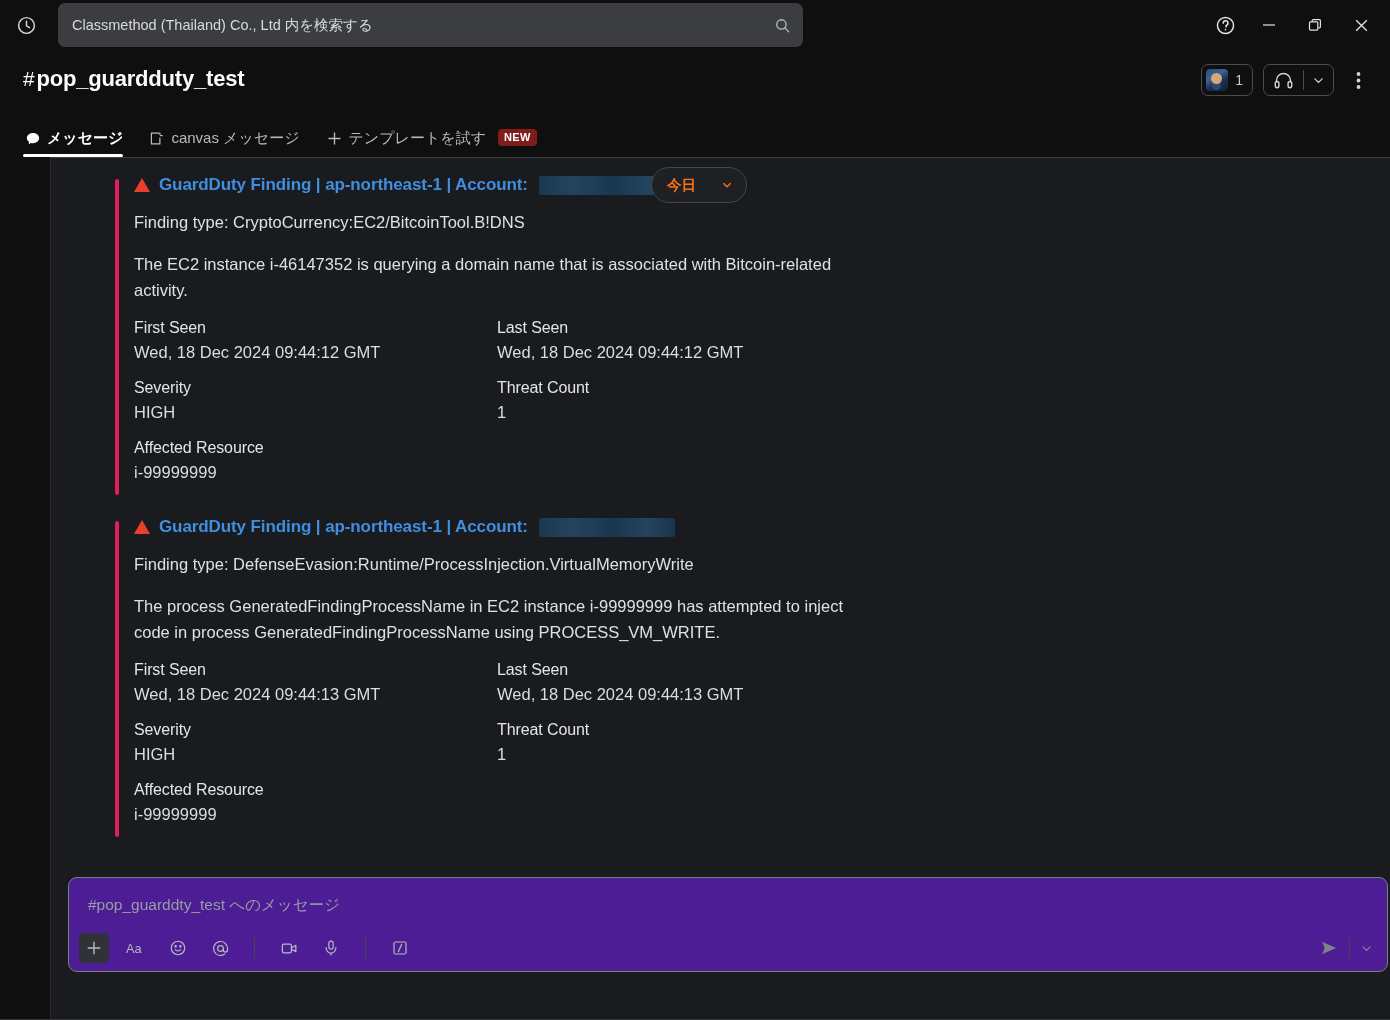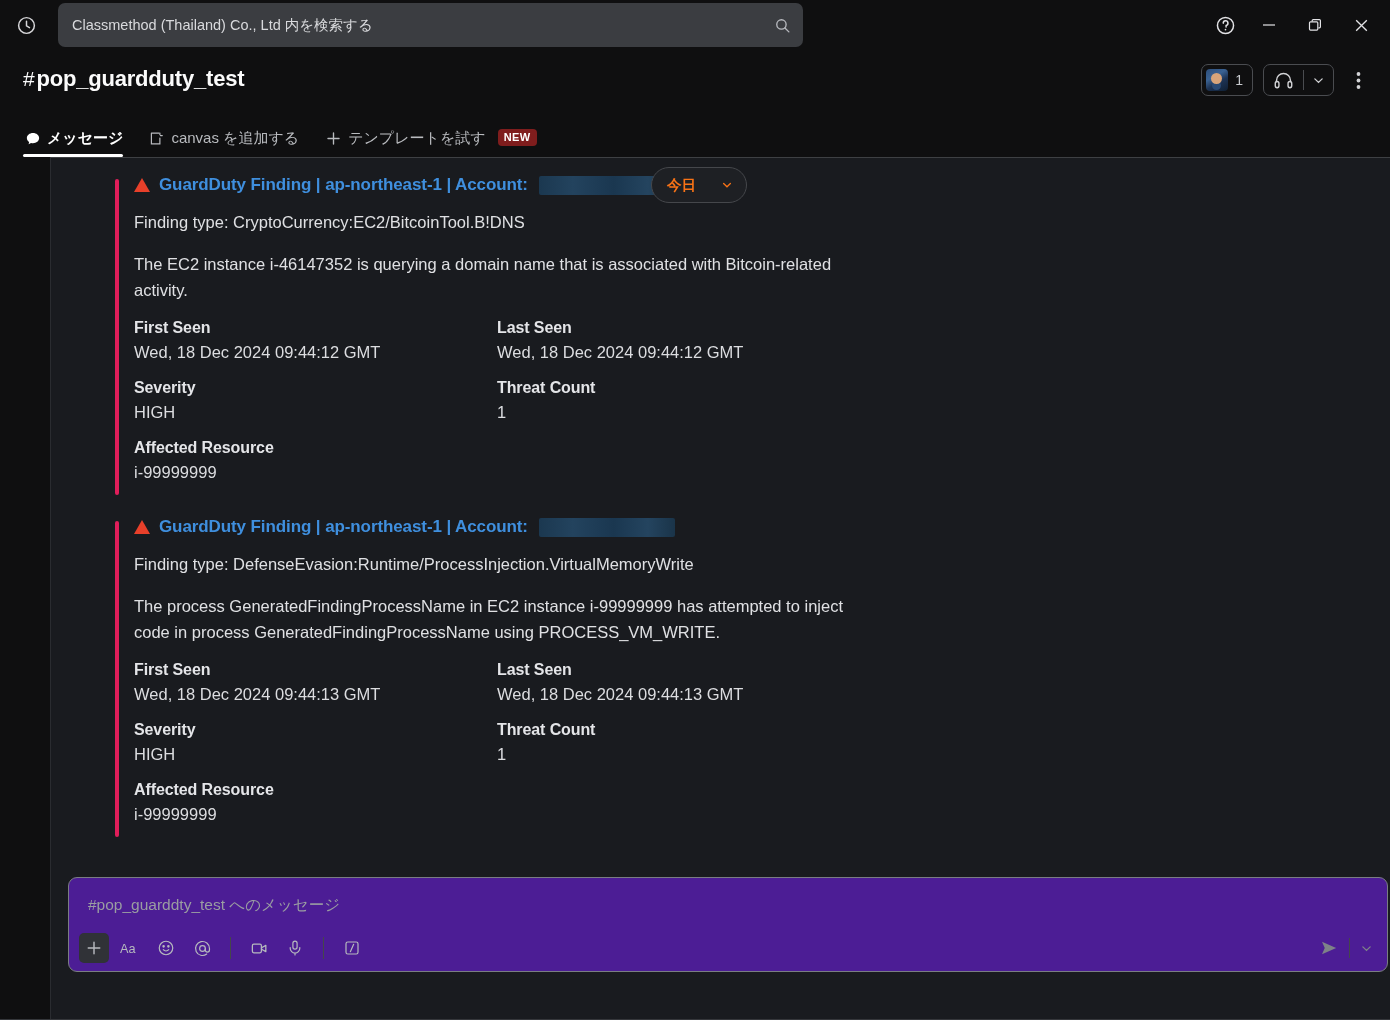--- a/index.html
+++ b/index.html
@@ -255,21 +255,21 @@
     flex-wrap: wrap;
   }
   .field {
     width: 363px;
     margin-bottom: 16px;
   }
   .field.full { width: 100%; }
   .f-label {
     color: #e4e5e8;
     font-size: 16px;
-    font-weight: bold;
+    font-weight: normal;
     margin-bottom: 4px;
     letter-spacing: -0.1px;
   }
   .f-value {
     color: #dcddE0;
     font-size: 16.5px;
     line-height: 22px;
   }
 
   
@@ -310,21 +310,21 @@
     padding: 17px 16px 0 19px;
     color: #9a9da2;
     font-size: 15.5px;
   }
   .composer-tools {
     position: absolute;
     left: 10px;
     bottom: 8px;
     display: flex;
     align-items: center;
-    gap: 6px;
+    gap: 12px;
   }
   .tool {
     width: 30px; height: 30px;
     display: flex; align-items: center; justify-content: center;
     color: #b6b9be;
     border-radius: 5px;
   }
   .tool.circlebg { background: #303237; }
   .tool-div { width: 1px; height: 22px; background: #45474b; margin: 0 7px; }
   .composer-send {
@@ -445,21 +445,21 @@
       <span>メッセージ</span>
     </div>
 
     <div class="tab">
       <span class="ticon">
         <svg width="16" height="17" viewBox="0 0 20 20" fill="none" stroke="currentColor" stroke-width="1.5">
           <path d="M3 3.2h9.5M3 3.2v13.6h10.6V9.4" stroke-linecap="round"></path>
           <path d="M13.6 3.1v3.2h3.2" stroke-linecap="round" stroke-dasharray="2.2 1.8"></path>
         </svg>
       </span>
-      <span>canvas を追加する</span>
+      <span>canvas メッセージ</span>
     </div>
 
     <div class="tab">
       <span class="ticon">
         <svg width="17" height="17" viewBox="0 0 20 20" stroke="currentColor" stroke-width="1.6" stroke-linecap="round">
             <path d="M10 3.5v13M3.5 10h13"></path>
           </svg>
       </span>
       <span>テンプレートを試す</span>
       <span class="badge-new">NEW</span>

